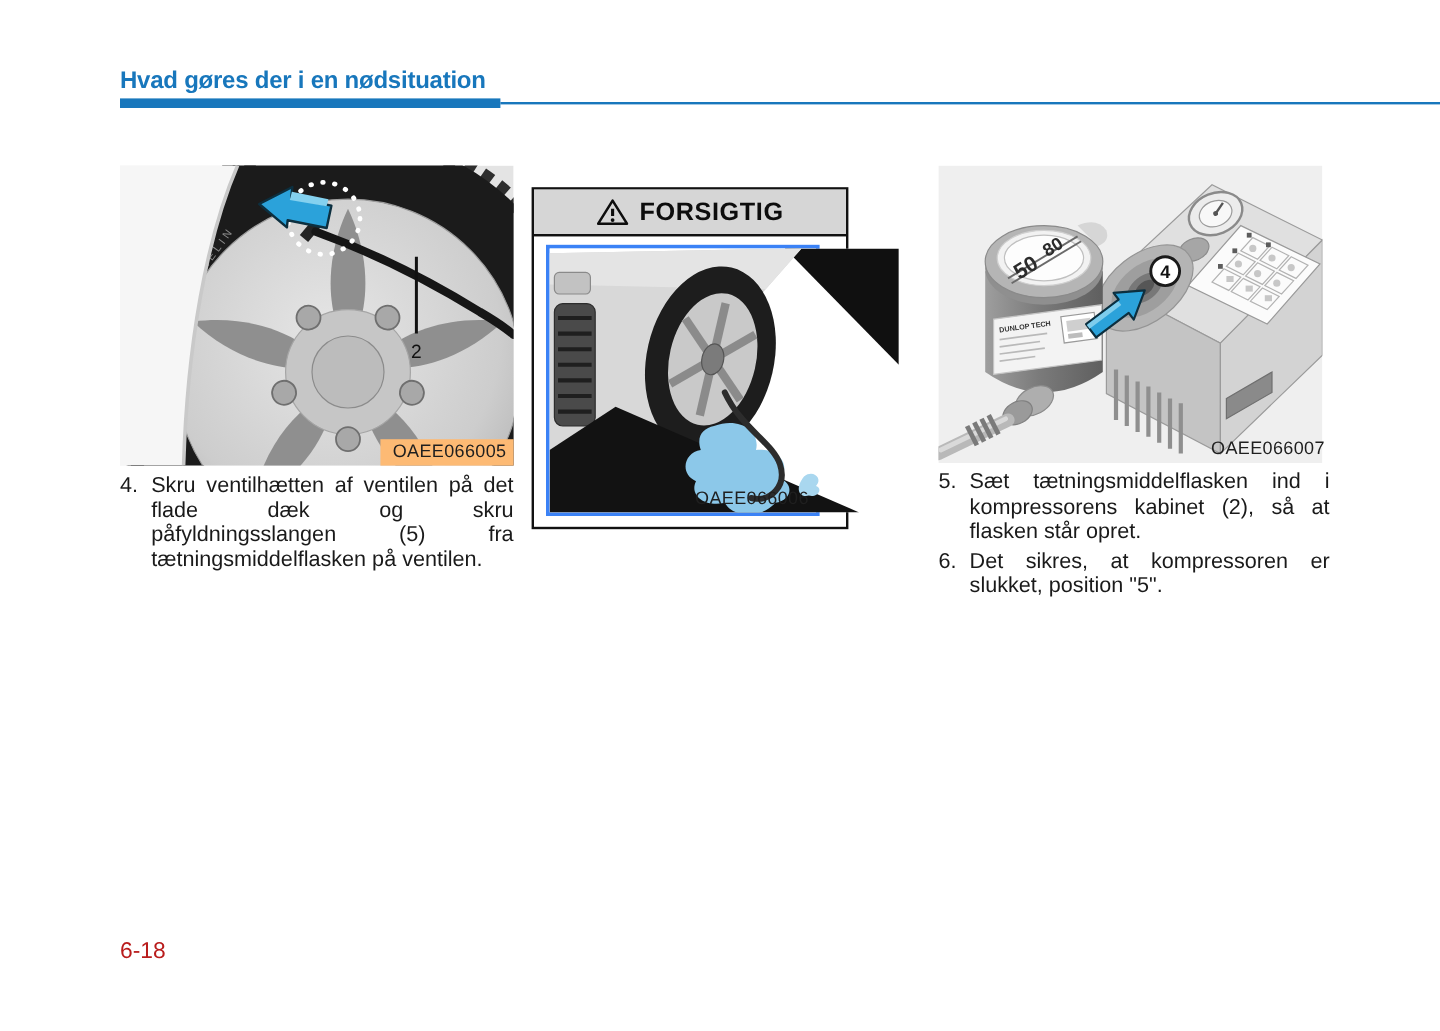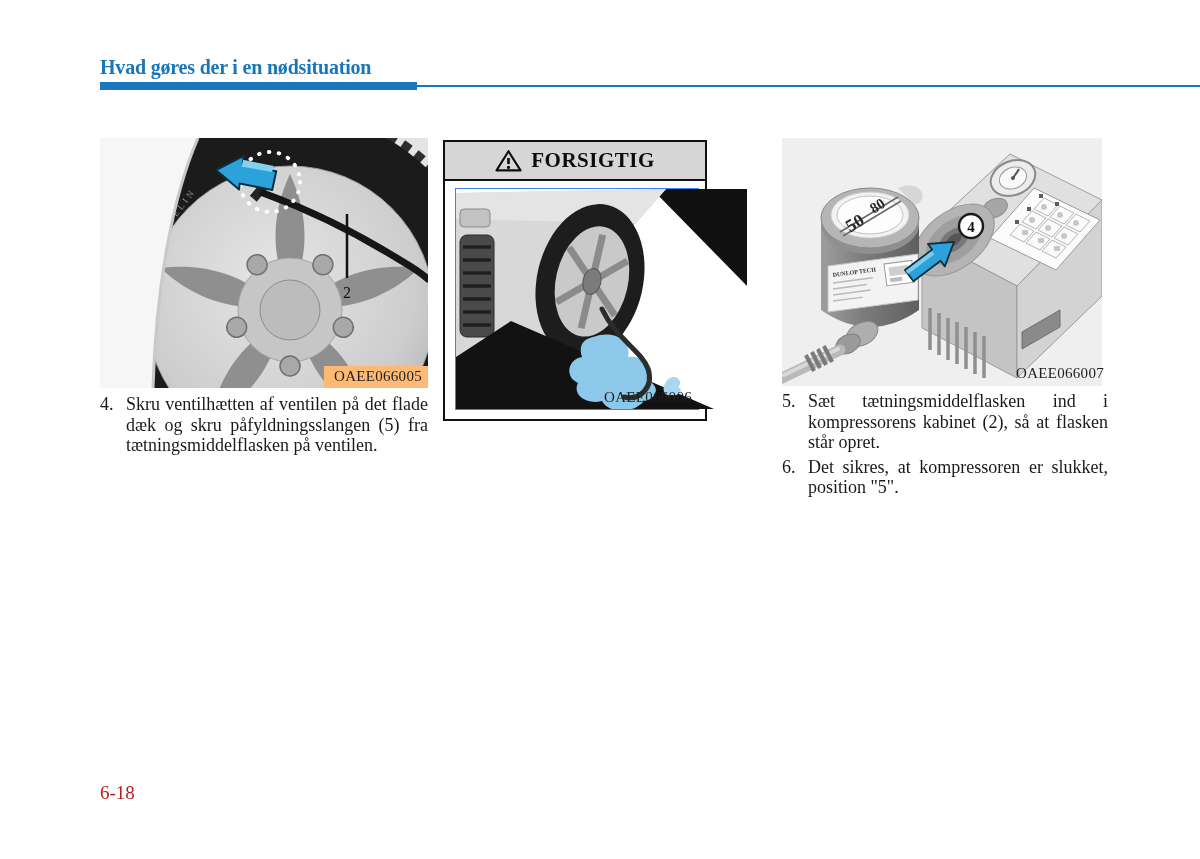--- a/index.html
+++ b/index.html
@@ -1,31 +1,31 @@
 <!DOCTYPE html>
 <html><head>
 <meta charset="utf-8">
 <style>
   html,body{margin:0;padding:0;background:#e9e9e9;}
   .page{
     position:relative;width:1200px;height:859px;background:#ffffff;
-    font-family:Liberation Serif, serif;color:#1a1a1a;
+    font-family:Liberation Sans, sans-serif;color:#1a1a1a;
     overflow:hidden;margin:0 auto;
   }
   
   .hdr-title{
     position:absolute;left:100px;top:56px;margin:0;
     font-size:20px;font-weight:600;letter-spacing:-0.2px;color:#1877bc;
   }
   .hdr-bar{position:absolute;left:100px;top:82px;width:317px;height:8px;background:#1877bc;}
   .hdr-rule{position:absolute;left:417px;top:85px;width:783px;height:2px;background:#1877bc;}
   
   .col{position:absolute;top:138px;}
   .col-left{left:100px;width:328px;}
-  .col-mid{left:443px;top:140px;width:264px;}
+  .col-mid{left:443px;top:156px;width:264px;}
   .col-right{left:782px;width:326px;}
   figure{margin:0;position:relative;}
   .fig svg{display:block;}
   .fig-cap{
     position:absolute;font-size:15px;letter-spacing:.3px;color:#1f1f1f;
     right:4px;bottom:4px;
   }
   .fig-cap.patch{background:#fdba74;padding:2px 6px 3px 10px;right:0;bottom:0;}
   
   .step{display:flex;margin-top:6px;font-size:18px;line-height:20.5px;}
@@ -36,21 +36,21 @@
   .caution{border:2px solid #111;background:#fff;}
   .caution-hd{
     height:37px;background:#d6d6d6;border-bottom:2px solid #111;
     display:flex;align-items:center;justify-content:center;gap:9px;
   }
   .caution-hd .ttl{font-size:21px;font-weight:bold;letter-spacing:.5px;color:#0d0d0d;}
   .caution-bd{
     padding:10px 12px 0 12px;font-size:18px;font-weight:bold;
     line-height:22px;text-align:justify;color:#0d0d0d;
   }
-  .caution .fig{margin:7px 6px 9px 10px;border:1px solid #3b82f6;}
+  .caution .fig{margin:7px 22px 9px 10px;border:3px solid #3b82f6;}
   .caution .fig-cap{right:6px;bottom:3px;}
   
   .footer-page{position:absolute;left:100px;top:782px;font-size:19px;color:#b91c1c;}
 </style>
 </head>
 <body>
 
 <div class="page">
 
   <h1 class="hdr-title">Hvad gøres der i en nødsituation</h1>

